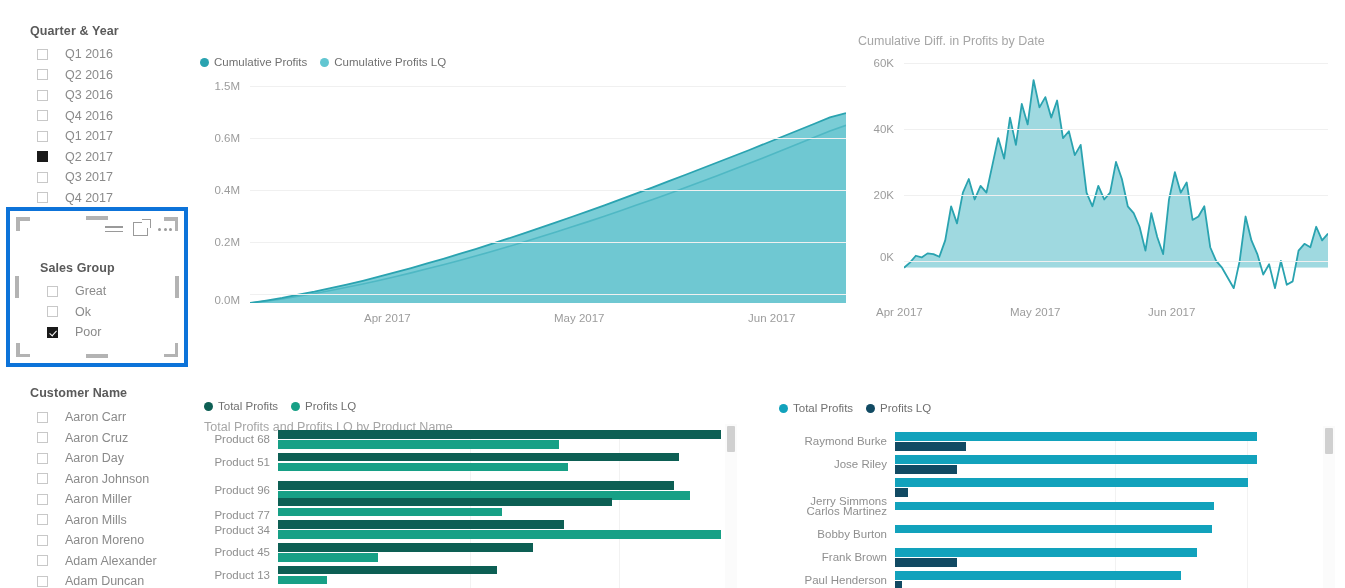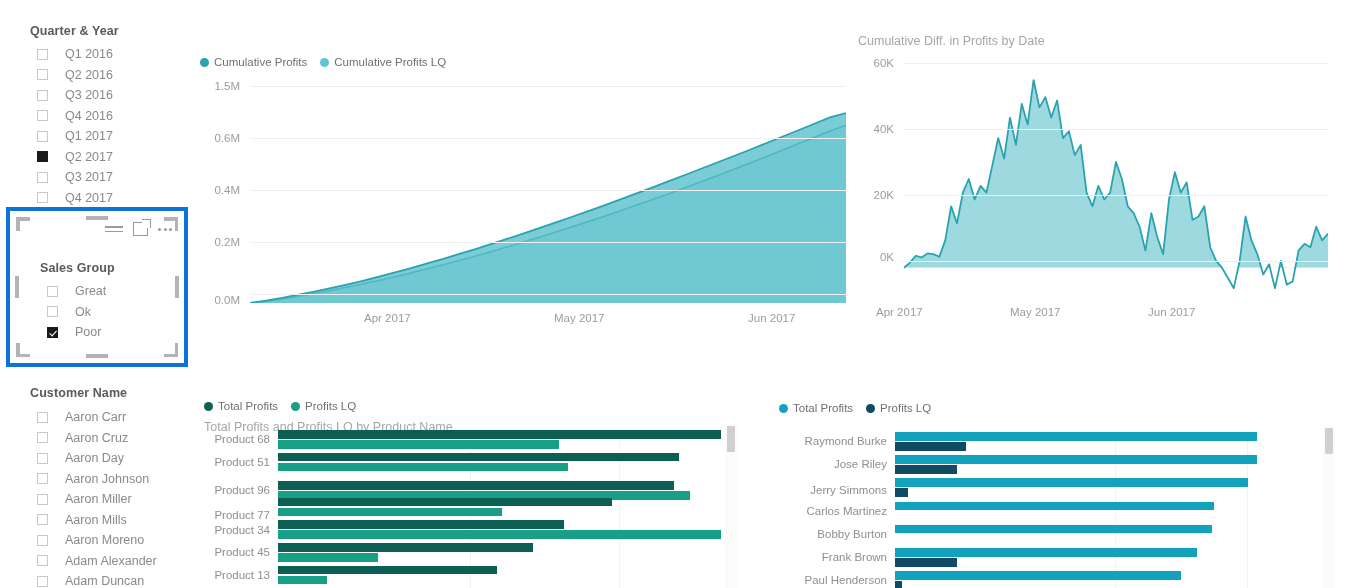--- a/index.html
+++ b/index.html
@@ -472,21 +472,21 @@
           <div class="bar-cat-label" style="left: 0px; width: 112px; top: 3.3px; text-align: right;">Raymond Burke</div>
           <div class="bar" style="left: 120px; top: 0px; height: 8.5px; width: 362px; background: rgb(18, 162, 188);"></div>
           <div class="bar" style="left: 120px; top: 10.1px; height: 8.5px; width: 70.59px; background: rgb(17, 74, 99);"></div>
         </div>
         <div class="bar-row" style="top: 23.2px; height: 23.2px;">
           <div class="bar-cat-label" style="left: 0px; width: 112px; top: 3.3px;">Jose Riley</div>
           <div class="bar" style="left: 120px; top: 0px; height: 8.5px; width: 362px; background: rgb(18, 162, 188);"></div>
           <div class="bar" style="left: 120px; top: 10.1px; height: 8.5px; width: 61.54px; background: rgb(17, 74, 99);"></div>
         </div>
         <div class="bar-row" style="top: 46.4px; height: 23.2px;">
-          <div class="bar-cat-label" style="left: 0px; width: 112px; top: 6px; text-align: right;">Jerry Simmons</div>
+          <div class="bar-cat-label" style="left: 0px; width: 112px; top: 17px; text-align: right;">Jerry Simmons</div>
           <div class="bar" style="left: 120px; top: 0px; height: 8.5px; width: 352.95px; background: rgb(18, 162, 188);"></div>
           <div class="bar" style="left: 120px; top: 10.1px; height: 8.5px; width: 12.67px; background: rgb(17, 74, 99);"></div>
         </div>
         <div class="bar-row" style="top: 69.6px; height: 23.2px;">
           <div class="bar-cat-label" style="left: 0px; width: 112px; top: 3.3px;">Carlos Martinez</div>
           <div class="bar" style="left: 120px; top: 0px; height: 8.5px; width: 318.56px; background: rgb(18, 162, 188);"></div>
           <div class="bar" style="left: 120px; top: 10.1px; height: 8.5px; width: 0px; background: rgb(17, 74, 99);"></div>
         </div>
         <div class="bar-row" style="top: 92.8px; height: 23.2px;">
           <div class="bar-cat-label" style="left: 0px; width: 112px; top: 3.3px;">Bobby Burton</div>

